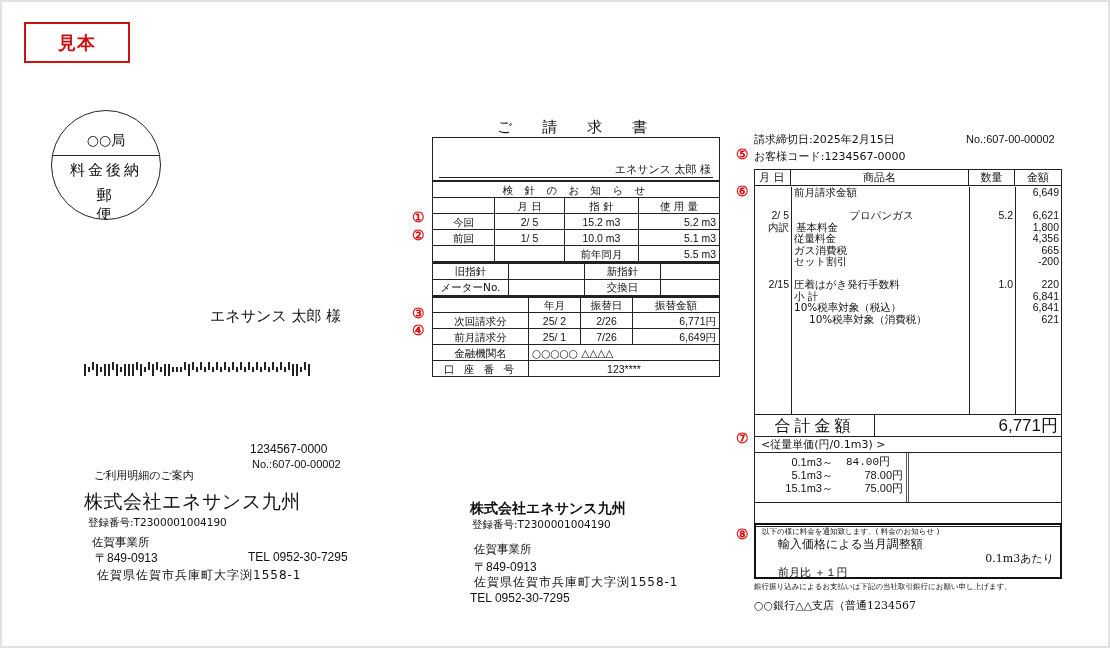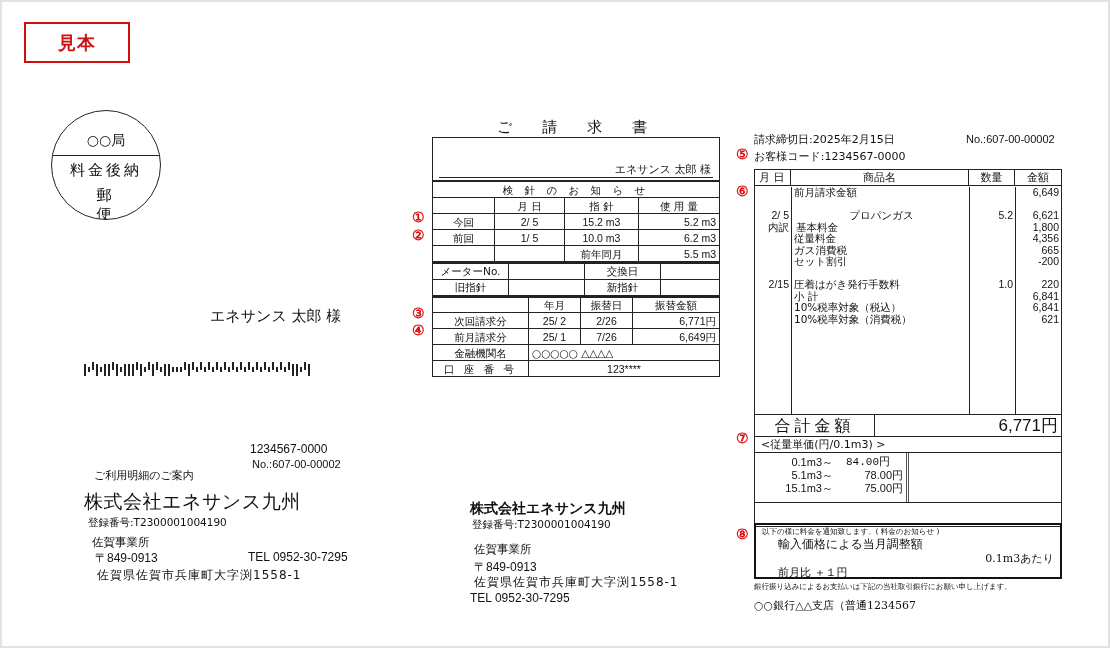--- a/index.html
+++ b/index.html
@@ -146,42 +146,42 @@
       <tr>
         <td class="tc">今回</td>
         <td class="tc narrow">2/ 5</td>
         <td class="tc narrow">15.2 m3</td>
         <td class="tr narrow">5.2 m3</td>
       </tr>
       <tr>
         <td class="tc">前回</td>
         <td class="tc narrow">1/ 5</td>
         <td class="tc narrow">10.0 m3</td>
-        <td class="tr narrow">6.2 m3</td>
+        <td class="tr narrow">5.1 m3</td>
       </tr>
       <tr>
         <td></td>
         <td></td>
         <td class="tc">前年同月</td>
         <td class="tr narrow">5.5 m3</td>
       </tr>
     </tbody>
       </table>
     <table class="tbl" style="width:288px;border-top:2px solid #222;">
       <tbody>
           <tr>
+        <td class="tc">旧指針</td>
+        <td></td>
+        <td class="tc">新指針</td>
+        <td></td>
+      </tr>
+      <tr>
         <td class="tc" style="width:76px;">メーターNo.</td>
         <td style="width:76px;"></td>
         <td class="tc" style="width:76px;">交換日</td>
-        <td></td>
-      </tr>
-      <tr>
-        <td class="tc">旧指針</td>
-        <td></td>
-        <td class="tc">新指針</td>
         <td></td>
       </tr>
     </tbody>
       </table>
     <table class="tbl" style="width:288px;border-top:2px solid #222;">
       <tbody>
           <tr>
         <td style="width:96px;"></td>
         <td class="tc" style="width:52px;">年月</td>
         <td class="tc" style="width:52px;">振替日</td>
@@ -272,21 +272,21 @@
                 <div style="border-left:1px solid #222;text-align:right;padding-right:2px;font-size:10.5px;line-height:11.5px;height:11.5px;font-family:&quot;Liberation Sans&quot;,sans-serif;">220</div>
                 <div style="text-align:right;padding-right:2px;font-size:10.5px;line-height:11.5px;height:11.5px;font-family:&quot;Liberation Sans&quot;,sans-serif;"></div>
                 <div style="border-left:1px solid #222;padding-left:2px;font-size:10.5px;line-height:11.5px;height:11.5px;">小 計</div>
                 <div style="border-left:1px solid #222;text-align:right;padding-right:2px;font-size:10.5px;line-height:11.5px;height:11.5px;font-family:&quot;Liberation Sans&quot;,sans-serif;"></div>
                 <div style="border-left:1px solid #222;text-align:right;padding-right:2px;font-size:10.5px;line-height:11.5px;height:11.5px;font-family:&quot;Liberation Sans&quot;,sans-serif;">6,841</div>
                 <div style="text-align:right;padding-right:2px;font-size:10.5px;line-height:11.5px;height:11.5px;font-family:&quot;Liberation Sans&quot;,sans-serif;"></div>
                 <div style="border-left:1px solid #222;padding-left:2px;font-size:10.5px;line-height:11.5px;height:11.5px;">10%税率対象（税込）</div>
                 <div style="border-left:1px solid #222;text-align:right;padding-right:2px;font-size:10.5px;line-height:11.5px;height:11.5px;font-family:&quot;Liberation Sans&quot;,sans-serif;"></div>
                 <div style="border-left:1px solid #222;text-align:right;padding-right:2px;font-size:10.5px;line-height:11.5px;height:11.5px;font-family:&quot;Liberation Sans&quot;,sans-serif;">6,841</div>
                 <div style="text-align:right;padding-right:2px;font-size:10.5px;line-height:11.5px;height:11.5px;font-family:&quot;Liberation Sans&quot;,sans-serif;"></div>
-                <div style="border-left:1px solid #222;padding-left:2px;font-size:10.5px;line-height:11.5px;height:11.5px;">10%税率対象（消費税）</div>
+                <div style="border-left:1px solid #222;padding-left:17px;font-size:10.5px;line-height:11.5px;height:11.5px;">10%税率対象（消費税）</div>
                 <div style="border-left:1px solid #222;text-align:right;padding-right:2px;font-size:10.5px;line-height:11.5px;height:11.5px;font-family:&quot;Liberation Sans&quot;,sans-serif;"></div>
                 <div style="border-left:1px solid #222;text-align:right;padding-right:2px;font-size:10.5px;line-height:11.5px;height:11.5px;font-family:&quot;Liberation Sans&quot;,sans-serif;">621</div>
                 <div style="height:100%;"></div>
                 <div style="border-left:1px solid #222;height:100%;"></div>
                 <div style="border-left:1px solid #222;height:100%;"></div>
                 <div style="border-left:1px solid #222;height:100%;"></div>
               </div>
       </td>
           </tr>
     </tbody>

